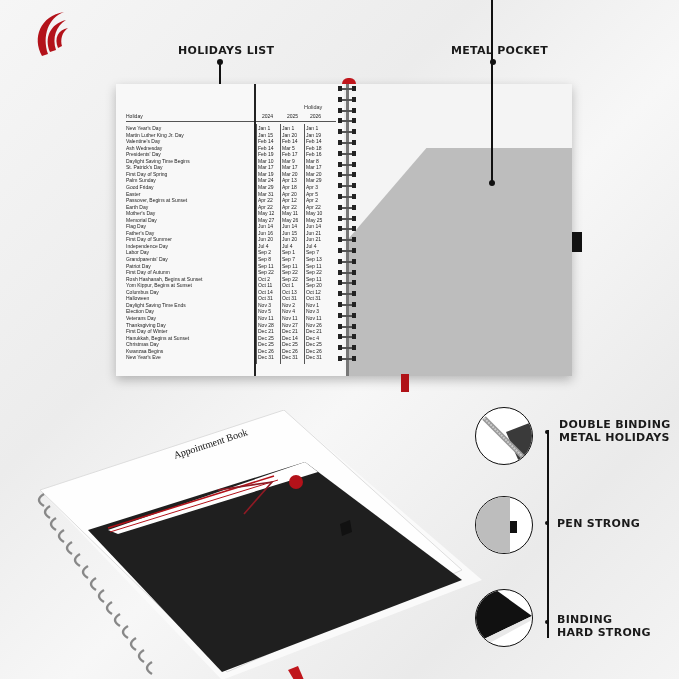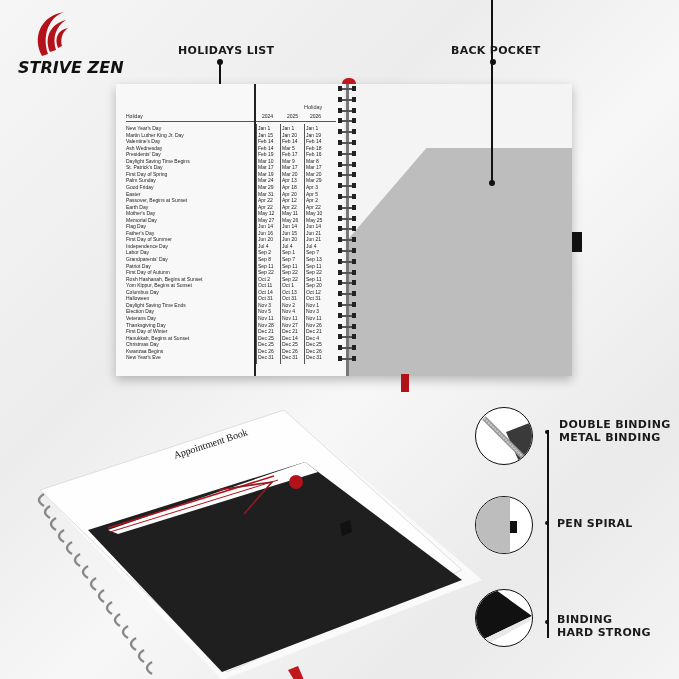--- a/index.html
+++ b/index.html
@@ -40,29 +40,28 @@
 </style>
 </head>
 <body>
 
 <div class="abs logo">
   <svg width="110" height="52" viewBox="0 0 110 52" style="position:absolute;left:0;top:0">
     <path d="M28 48 C18 30 26 8 50 4 C34 10 28 28 34 46 Z" fill="#b3121a"></path>
     <path d="M36 44 C30 30 36 16 52 12 C42 18 38 30 42 42 Z" fill="#b3121a"></path>
     <path d="M44 40 C40 30 44 22 54 20 C48 24 46 32 48 38 Z" fill="#b3121a"></path>
   </svg>
-  <div class="logo-text">STRIVE ZEN</div>
 </div>
 
 <div class="abs callout" style="left:178px;top:44px">HOLIDAYS LIST</div>
 <div class="abs dot" style="left:217px;top:59px"></div>
 <div class="abs vline" style="left:219px;top:62px;height:148px"></div>
 <div class="abs dot" style="left:216px;top:207px"></div>
 
-<div class="abs callout" style="left:451px;top:44px">BACK POCKET</div>
+<div class="abs callout" style="left:451px;top:44px">METAL POCKET</div>
 <div class="abs dot" style="left:490px;top:59px"></div>
 
 <div class="abs spread">
   <div class="abs page-left">
     <div class="abs tbl-header" style="left:188px;top:20px;font-size:5.5px">Holiday</div>
     <div class="row tbl-header" style="top:29px">
       <span class="col-name">Holiday</span>
       <span style="left:136px">2024</span>
       <span style="left:161px">2025</span>
       <span style="left:184px">2026</span>
@@ -370,30 +369,30 @@
 
 <div class="abs circle" style="left:475px;top:407px">
   <svg width="56" height="56" viewBox="0 0 56 56">
     <polygon points="30,24 56,14 56,56 44,56" fill="#3a3a3a"></polygon>
     <line x1="8" y1="10" x2="48" y2="50" stroke="#999" stroke-width="5"></line>
     <line x1="8" y1="10" x2="48" y2="50" stroke="#ccc" stroke-width="2" stroke-dasharray="2,1"></line>
   </svg>
 </div>
 <div class="abs callout" style="left:559px;top:418px">
   <div>DOUBLE BINDING</div>
-  <div>METAL BINDING</div>
+  <div>METAL HOLIDAYS</div>
 </div>
 
 <div class="abs circle" style="left:475px;top:496px">
   <svg width="56" height="56" viewBox="0 0 56 56">
     <rect x="0" y="0" width="34" height="56" fill="#bdbdbd"></rect>
     <rect x="34" y="24" width="7" height="12" fill="#111"></rect>
   </svg>
 </div>
-<div class="abs callout" style="left:557px;top:517px">PEN SPIRAL</div>
+<div class="abs callout" style="left:557px;top:517px">PEN STRONG</div>
 
 <div class="abs circle" style="left:475px;top:589px">
   <svg width="56" height="56" viewBox="0 0 56 56">
     <polygon points="20,0 56,26 6,50 0,50 0,0" fill="#111"></polygon>
     <polygon points="6,50 56,26 56,30 8,56" fill="#e8e8e8"></polygon>
   </svg>
 </div>
 <div class="abs callout" style="left:557px;top:613px">
   <div>BINDING</div>
   <div>HARD STRONG</div>

